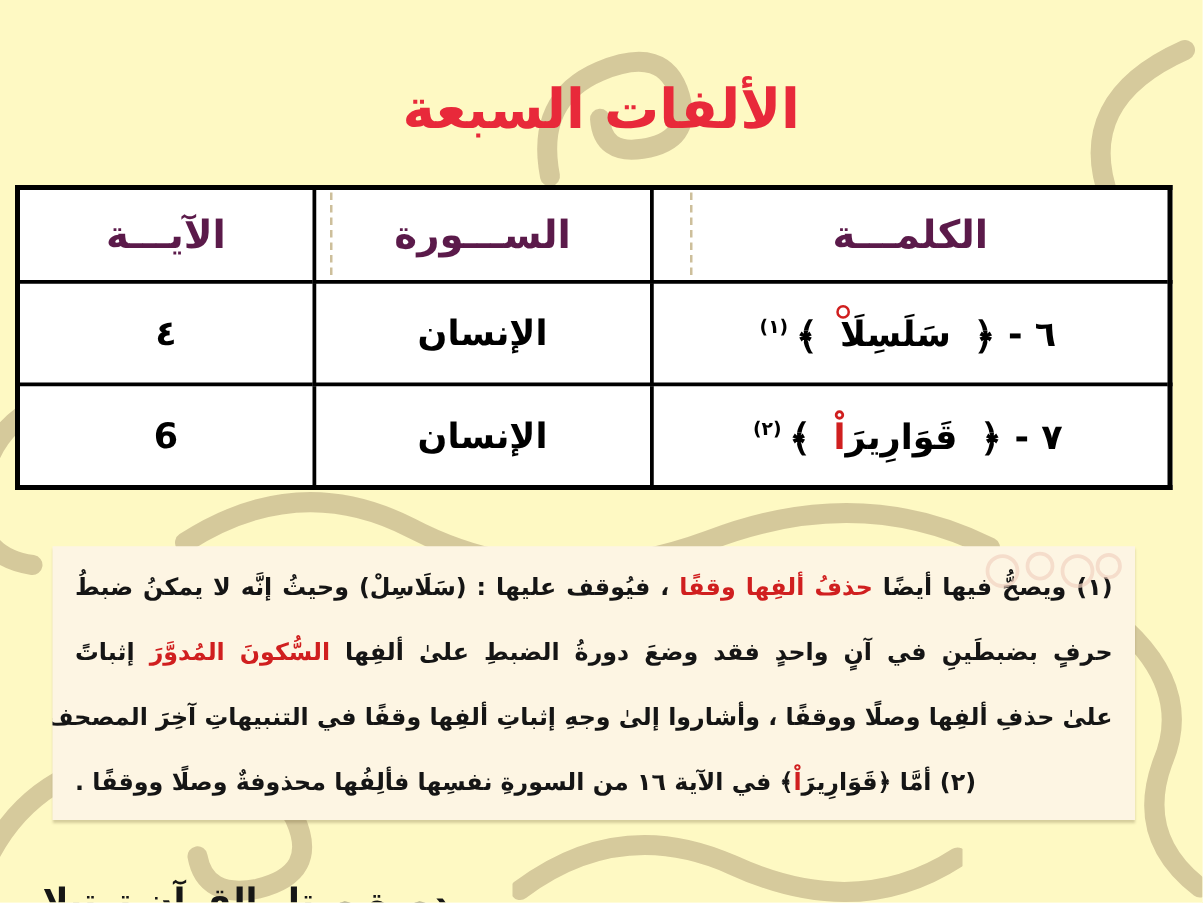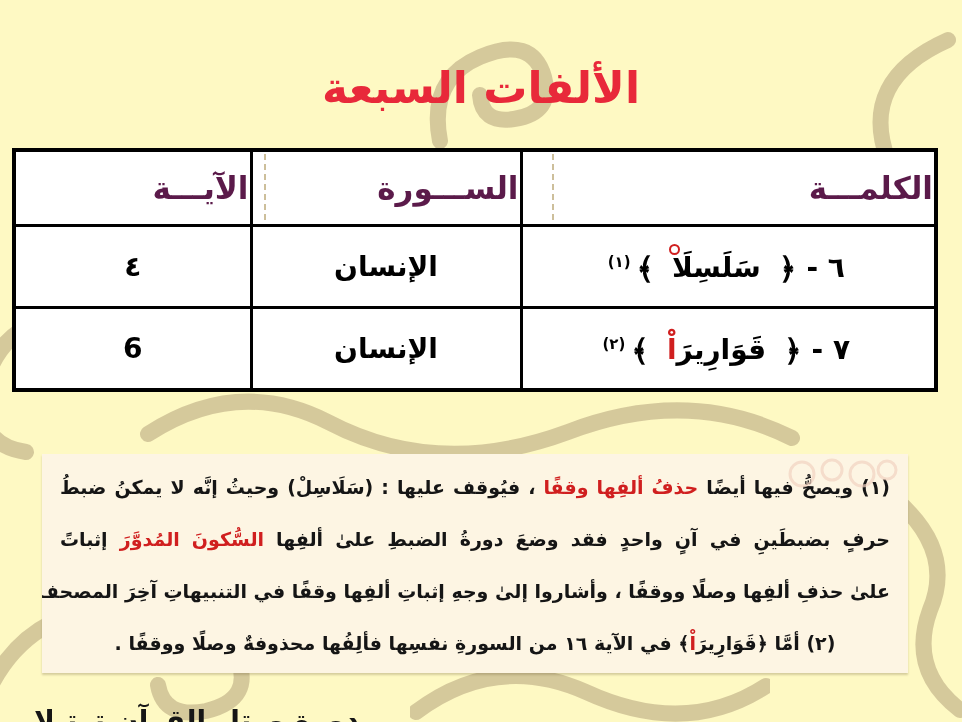--- a/index.html
+++ b/index.html
@@ -13,42 +13,42 @@
 
   
   .title{position:absolute;z-index:2;top:62px;left:0;width:100%;text-align:center;
          font-size:44px;font-weight:bold;color:#e8293a;direction:rtl;}
 
   
   .qtable{position:absolute;z-index:2;top:148px;left:12px;border-collapse:collapse;
           direction:rtl;background:#fff;table-layout:fixed;}
   .qtable, .qtable td, .qtable th{border:3px solid #000;}
   .qtable{border-width:4px;}
-  .qtable th{height:70px;color:#5b1a4a;font-size:31px;font-weight:bold;text-align:right;background:#fff;}
+  .qtable th{height:70px;color:#5b1a4a;font-size:31px;font-weight:bold;text-align:center;background:#fff;}
   .qtable td{height:77px;font-size:28px;font-weight:bold;color:#000;text-align:center;background:#fff;}
   .word-cell{font-size:27px;white-space:nowrap;}
   .num{margin-left:6px;margin-right:4px;}
   .bracket{font-size:30px;margin:0 4px;position:relative;top:2px;}
   .qword{position:relative;display:inline-block;margin:0 14px;}
   .sukun-circle{position:absolute;left:-3px;top:-7px;width:7px;height:7px;
                 border:2px solid #d01f1f;border-radius:50%;}
   .fn-ref{font-size:15px;vertical-align:super;font-weight:bold;margin-right:2px;}
   .red{color:#d01f1f;}
 
   
   .guide{position:absolute;z-index:3;width:0;border-left:2px dashed #cdbf9b;height:66px;top:154px;}
   .guide-a{left:552px;}
   .guide-b{left:264px;}
 
   
-  .footnote-box{position:absolute;z-index:2;left:42px;top:454px;width:866px;height:219px;
+  .footnote-box{position:absolute;z-index:2;left:42px;top:437px;width:866px;height:219px;
                 background:#fdf5e3;direction:rtl;box-sizing:border-box;padding:7px 18px 0 18px;
                 box-shadow:0 2px 2px rgba(90,75,40,.25);overflow:hidden;}
   .fn-line{font-size:19px;font-weight:bold;color:#151515;line-height:52px;white-space:nowrap;
-           text-align:center;}
+           text-align:left;}
   .fn-just{text-align:justify;text-align-last:justify;}
   .fn-orn{position:absolute;right:6px;top:2px;opacity:.7;}
   .fn-orn circle{fill:none;stroke:#f2d3c2;stroke-width:3;}
 
   
   .footer-text{position:absolute;z-index:2;left:34px;top:704px;font-size:28px;color:#161616;
                direction:rtl;font-weight:bold;letter-spacing:0;}
 </style>
 </head>
 <body>

